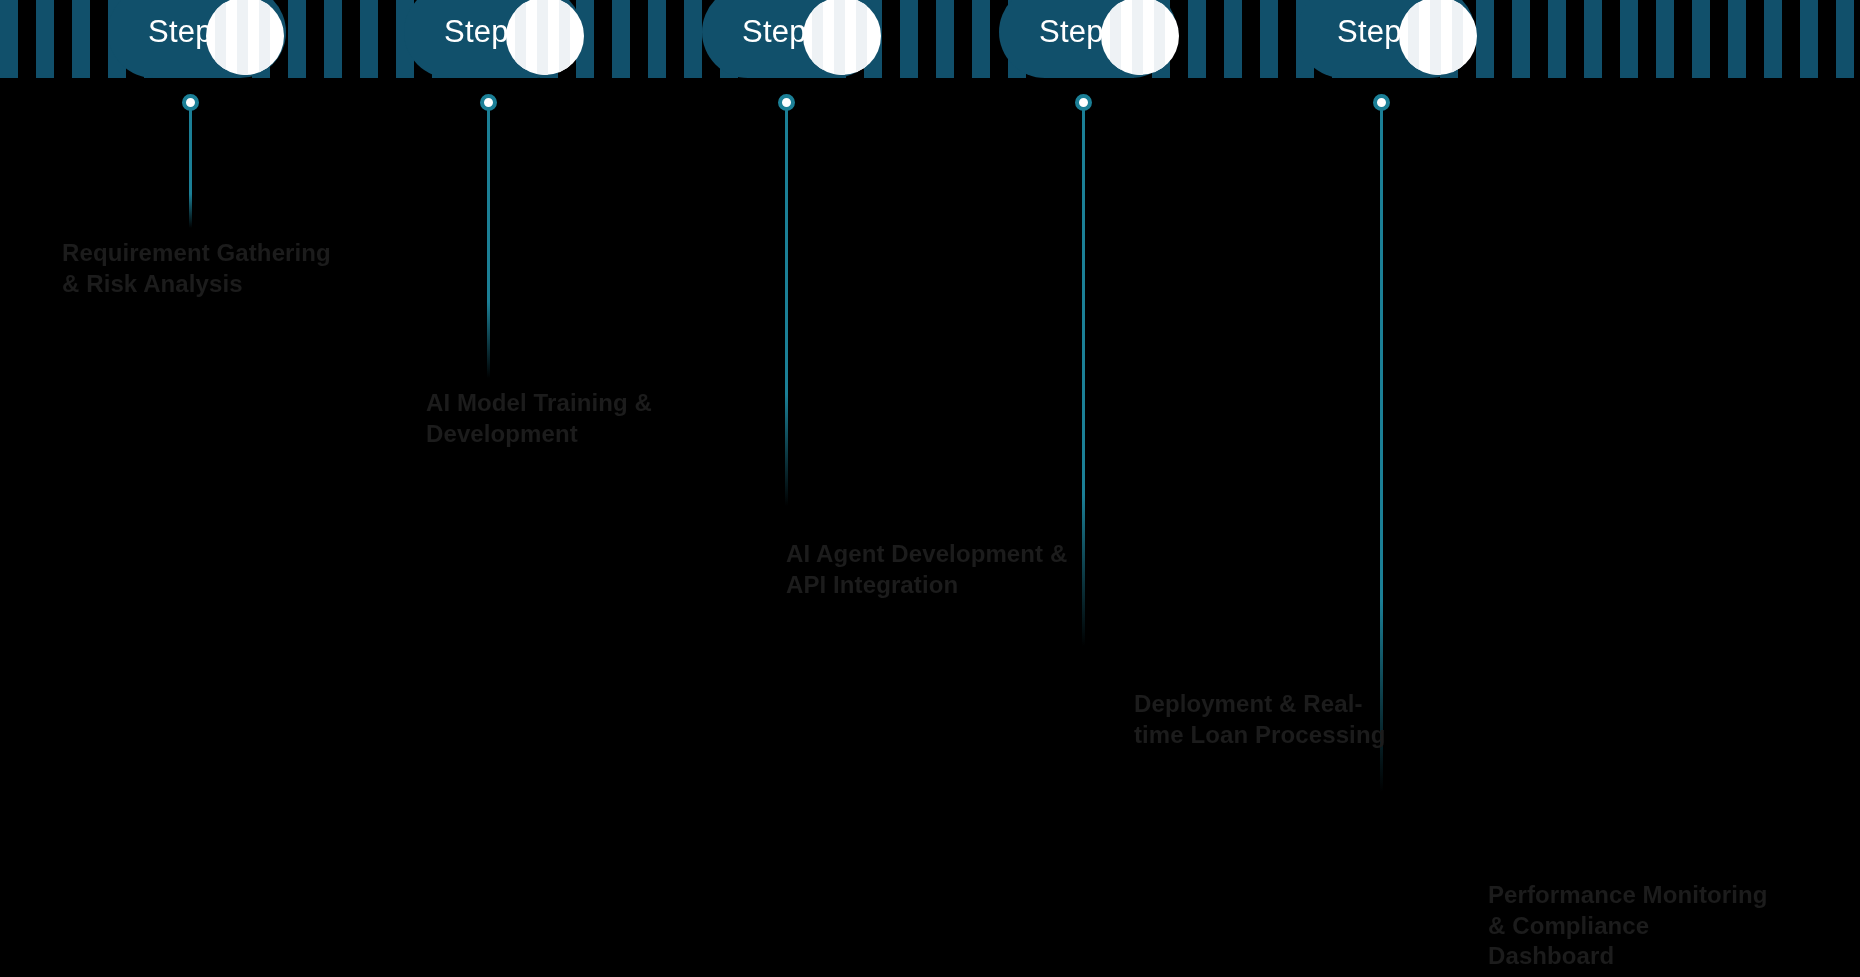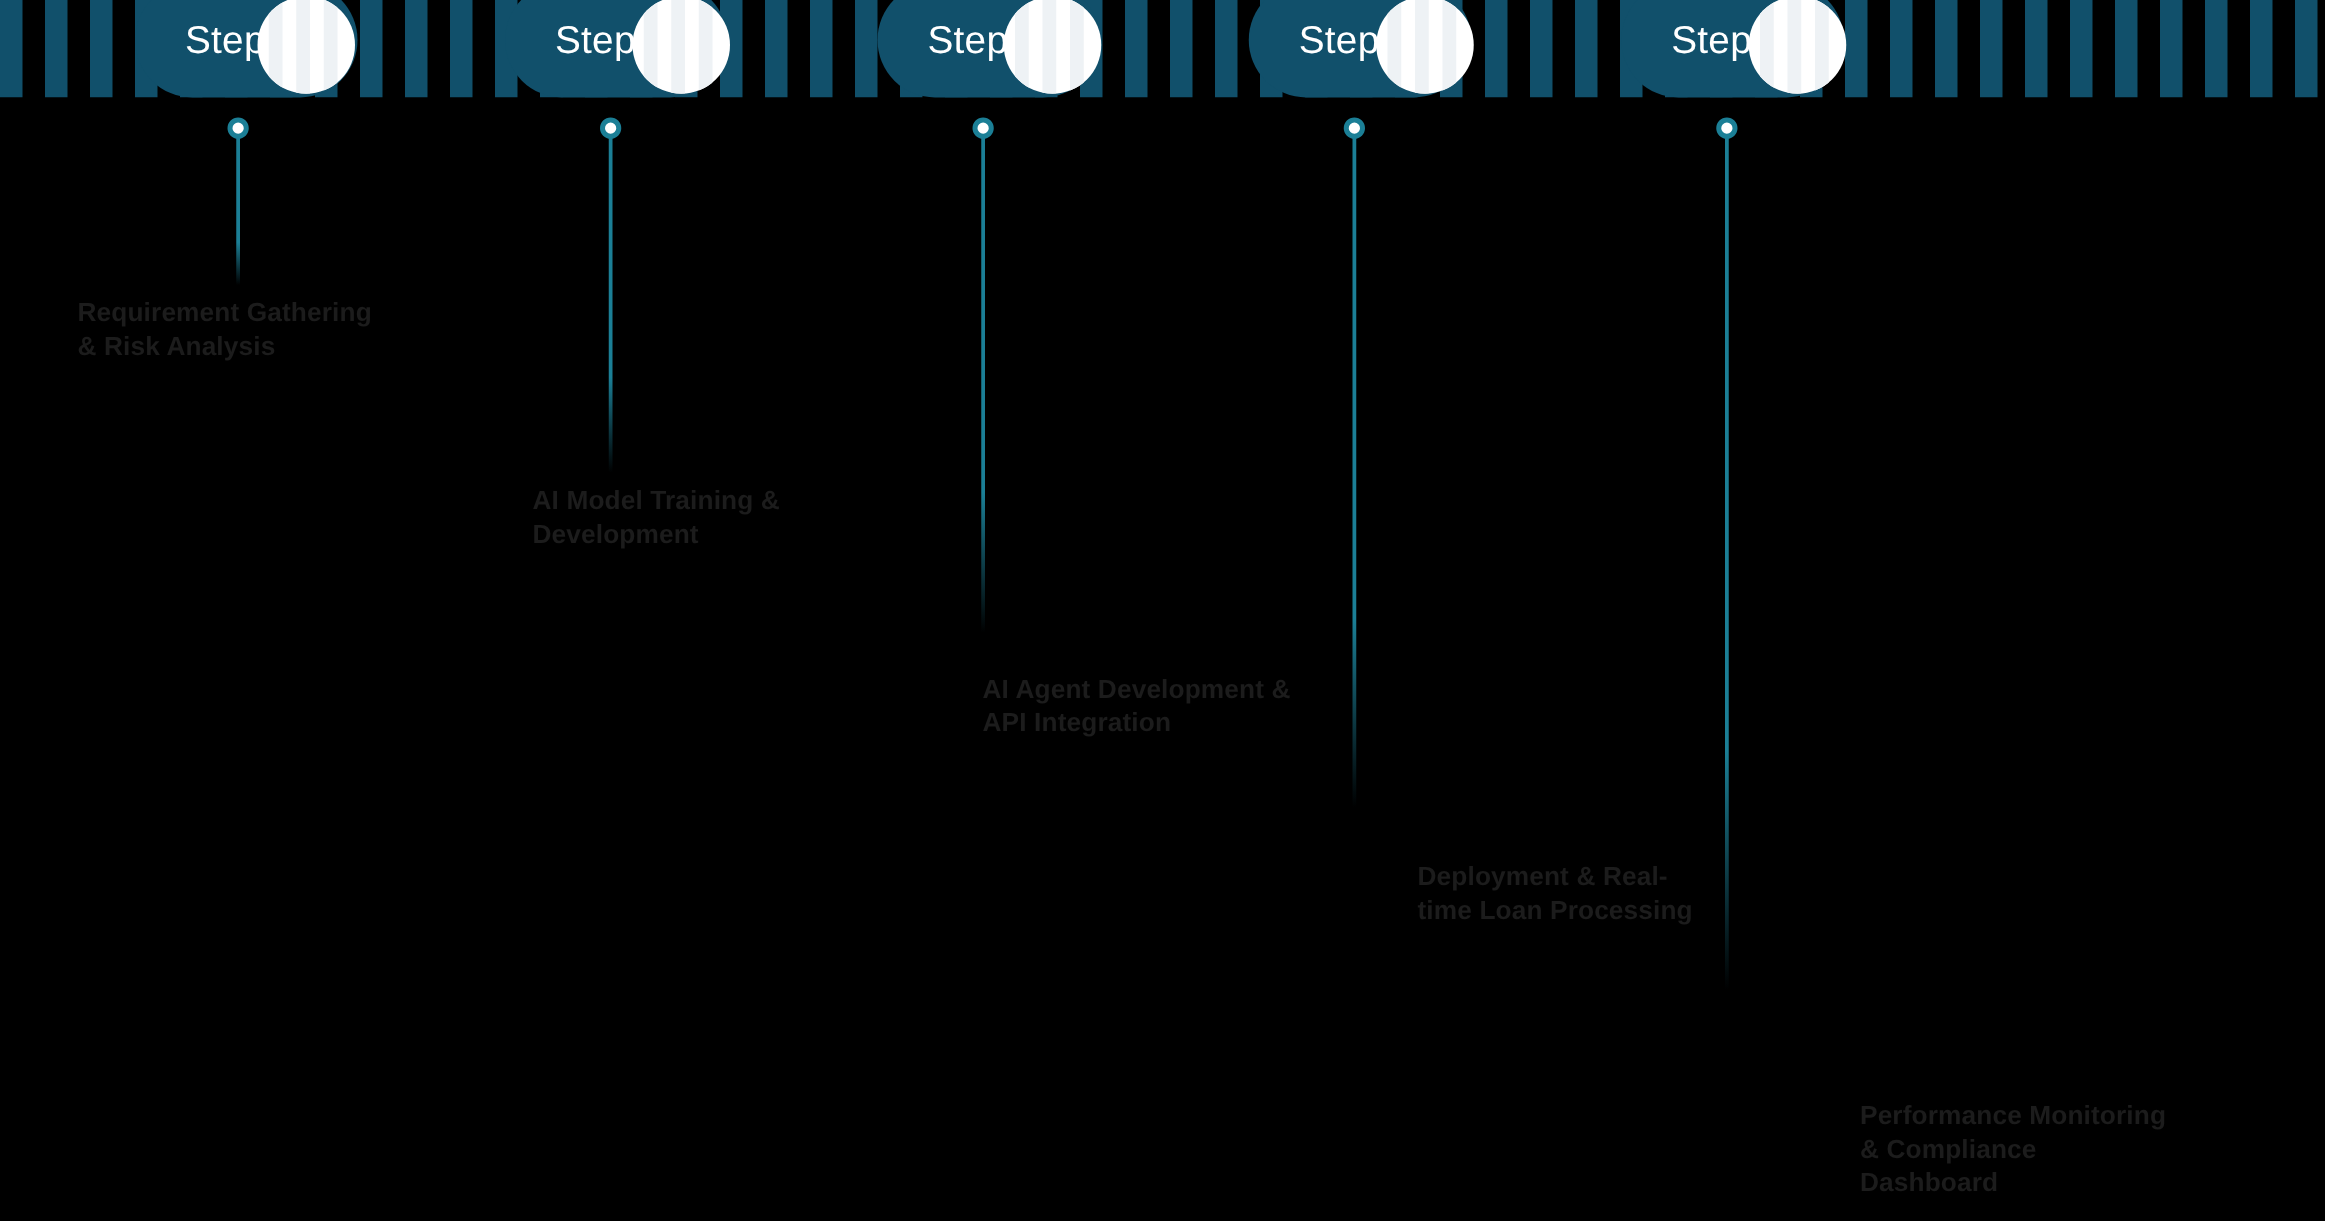--- a/index.html
+++ b/index.html
@@ -72,21 +72,21 @@
     width:17px; height:17px;
     border-radius:50%;
     background:#ffffff;
     border:4px solid #1b7f96;
     z-index:3;
   }
 
   
   .step-label {
     position:absolute;
-    font-size:21px;
+    font-size:24px;
     font-weight:700;
     line-height:1.28;
     letter-spacing:0.1px;
     color:#1c1c1c;
     white-space:pre-line;
     z-index:4;
   }
 </style>
 </head>
 <body>

